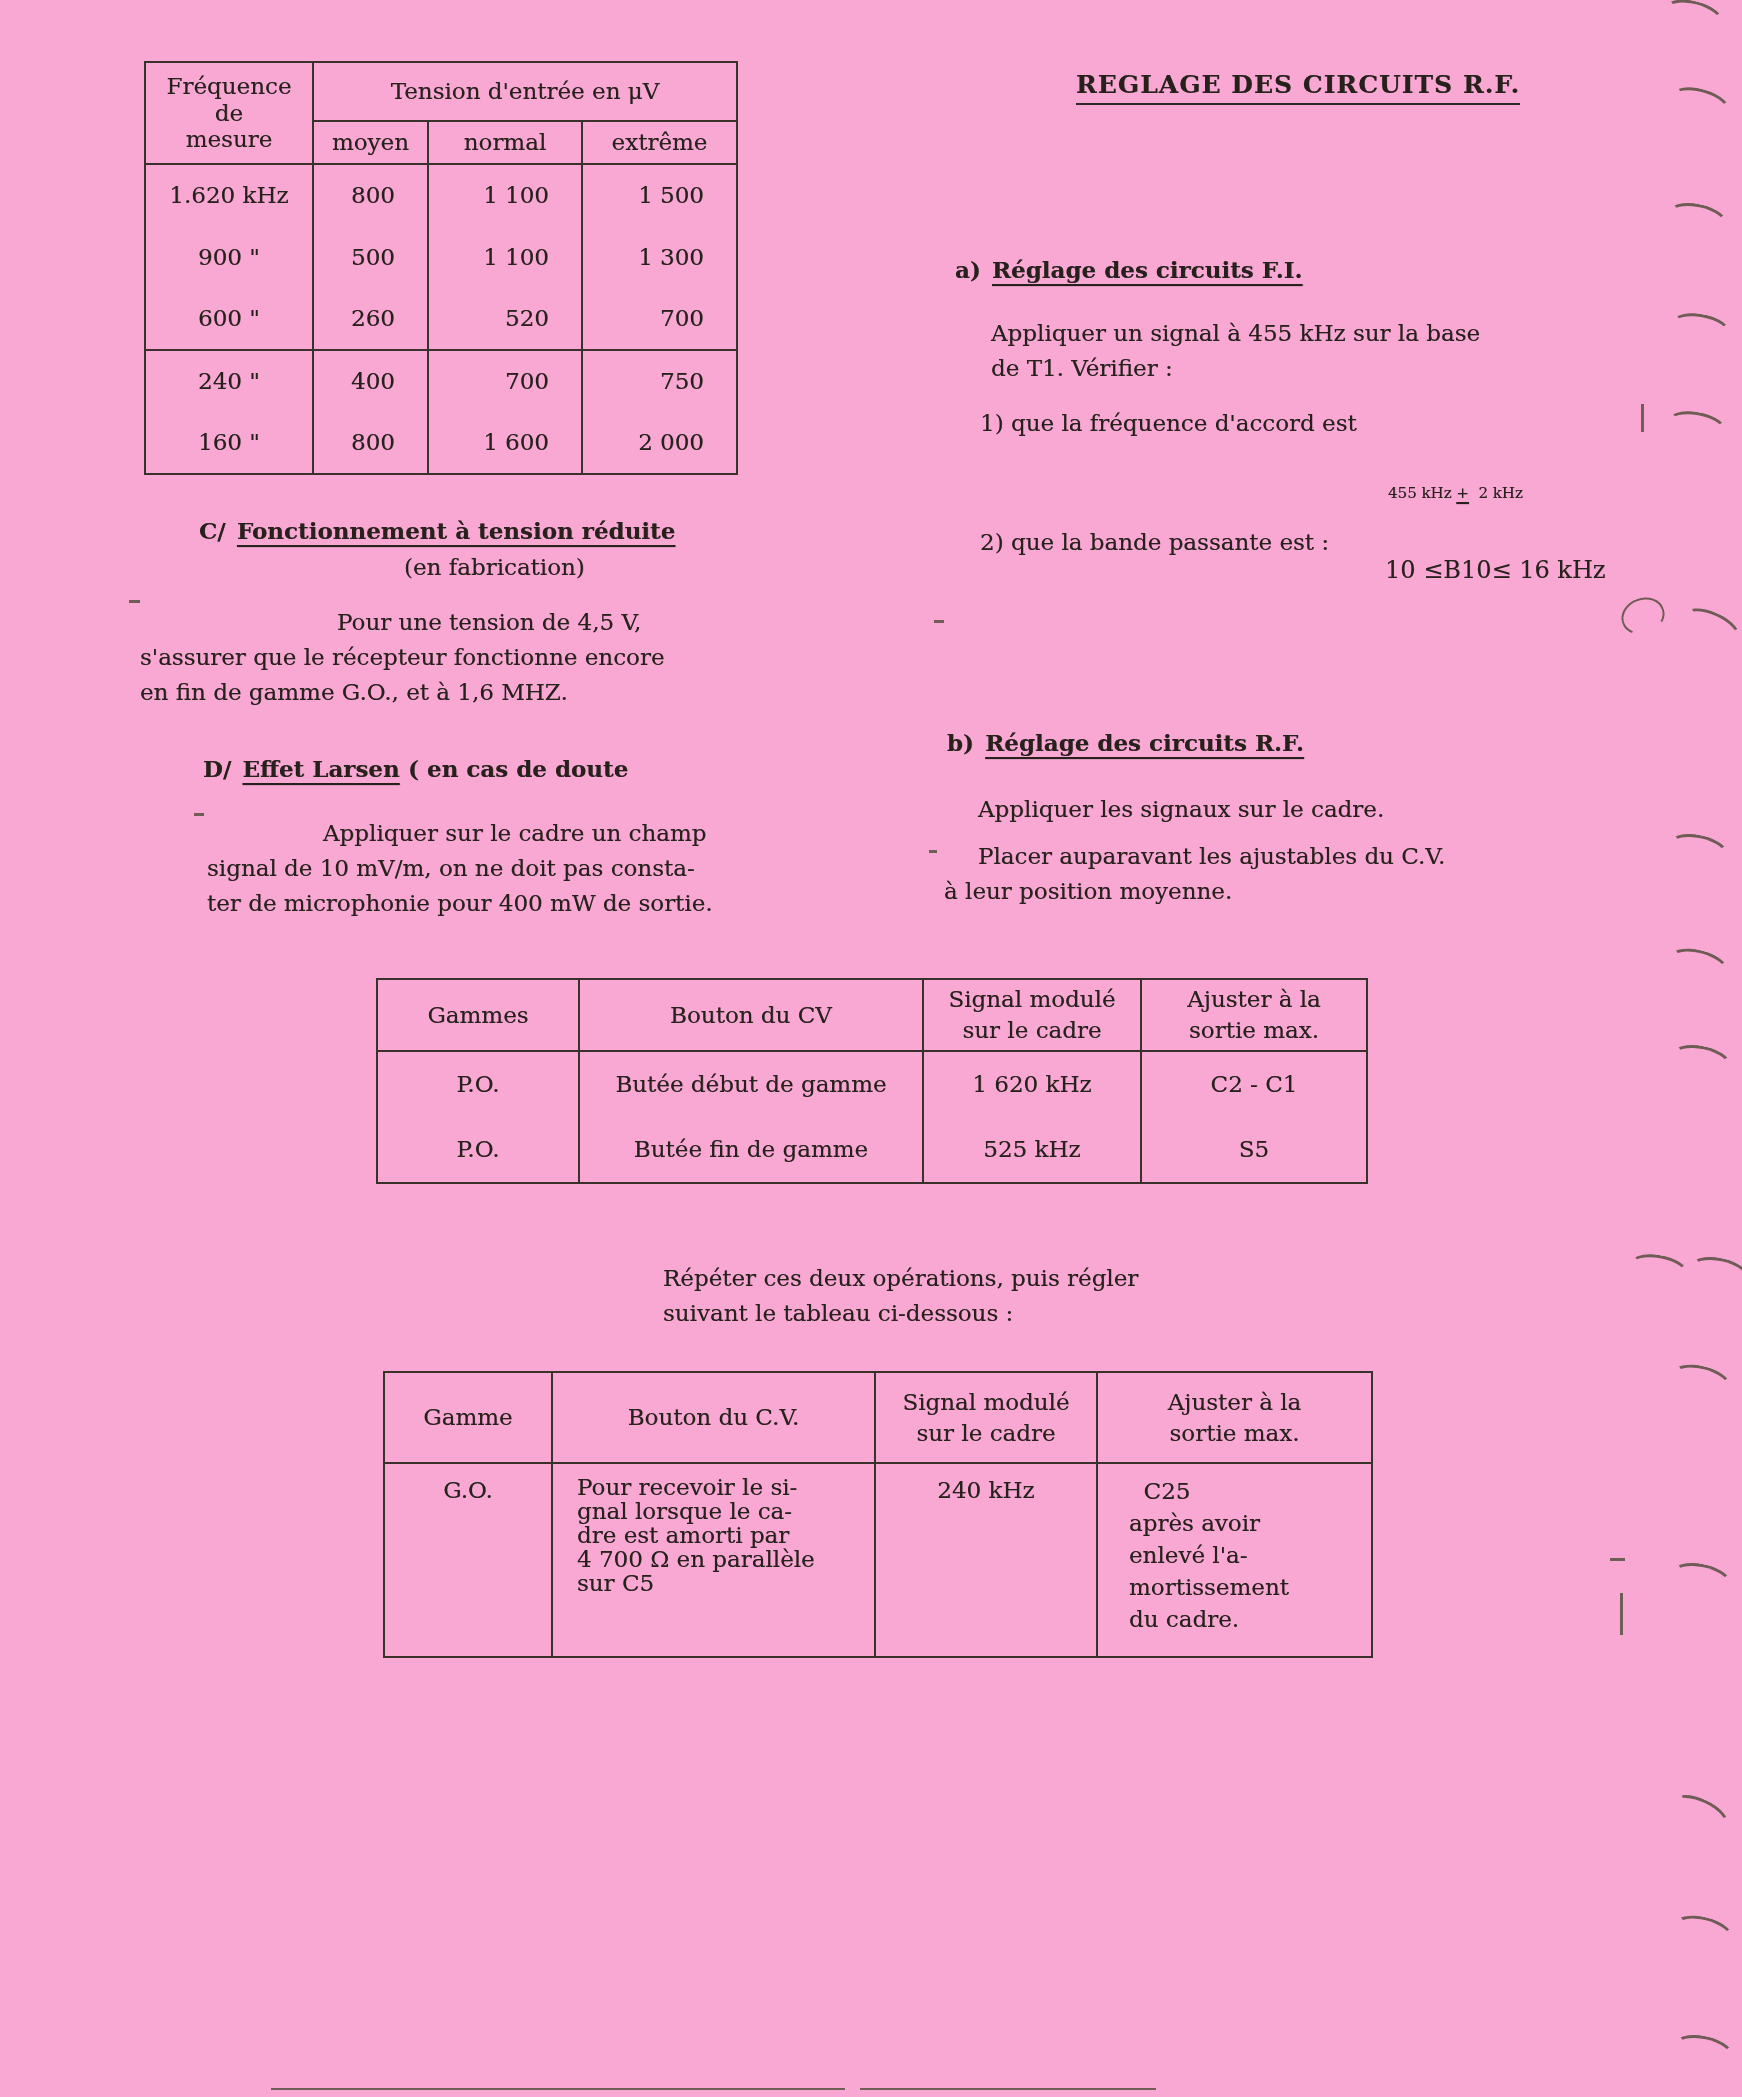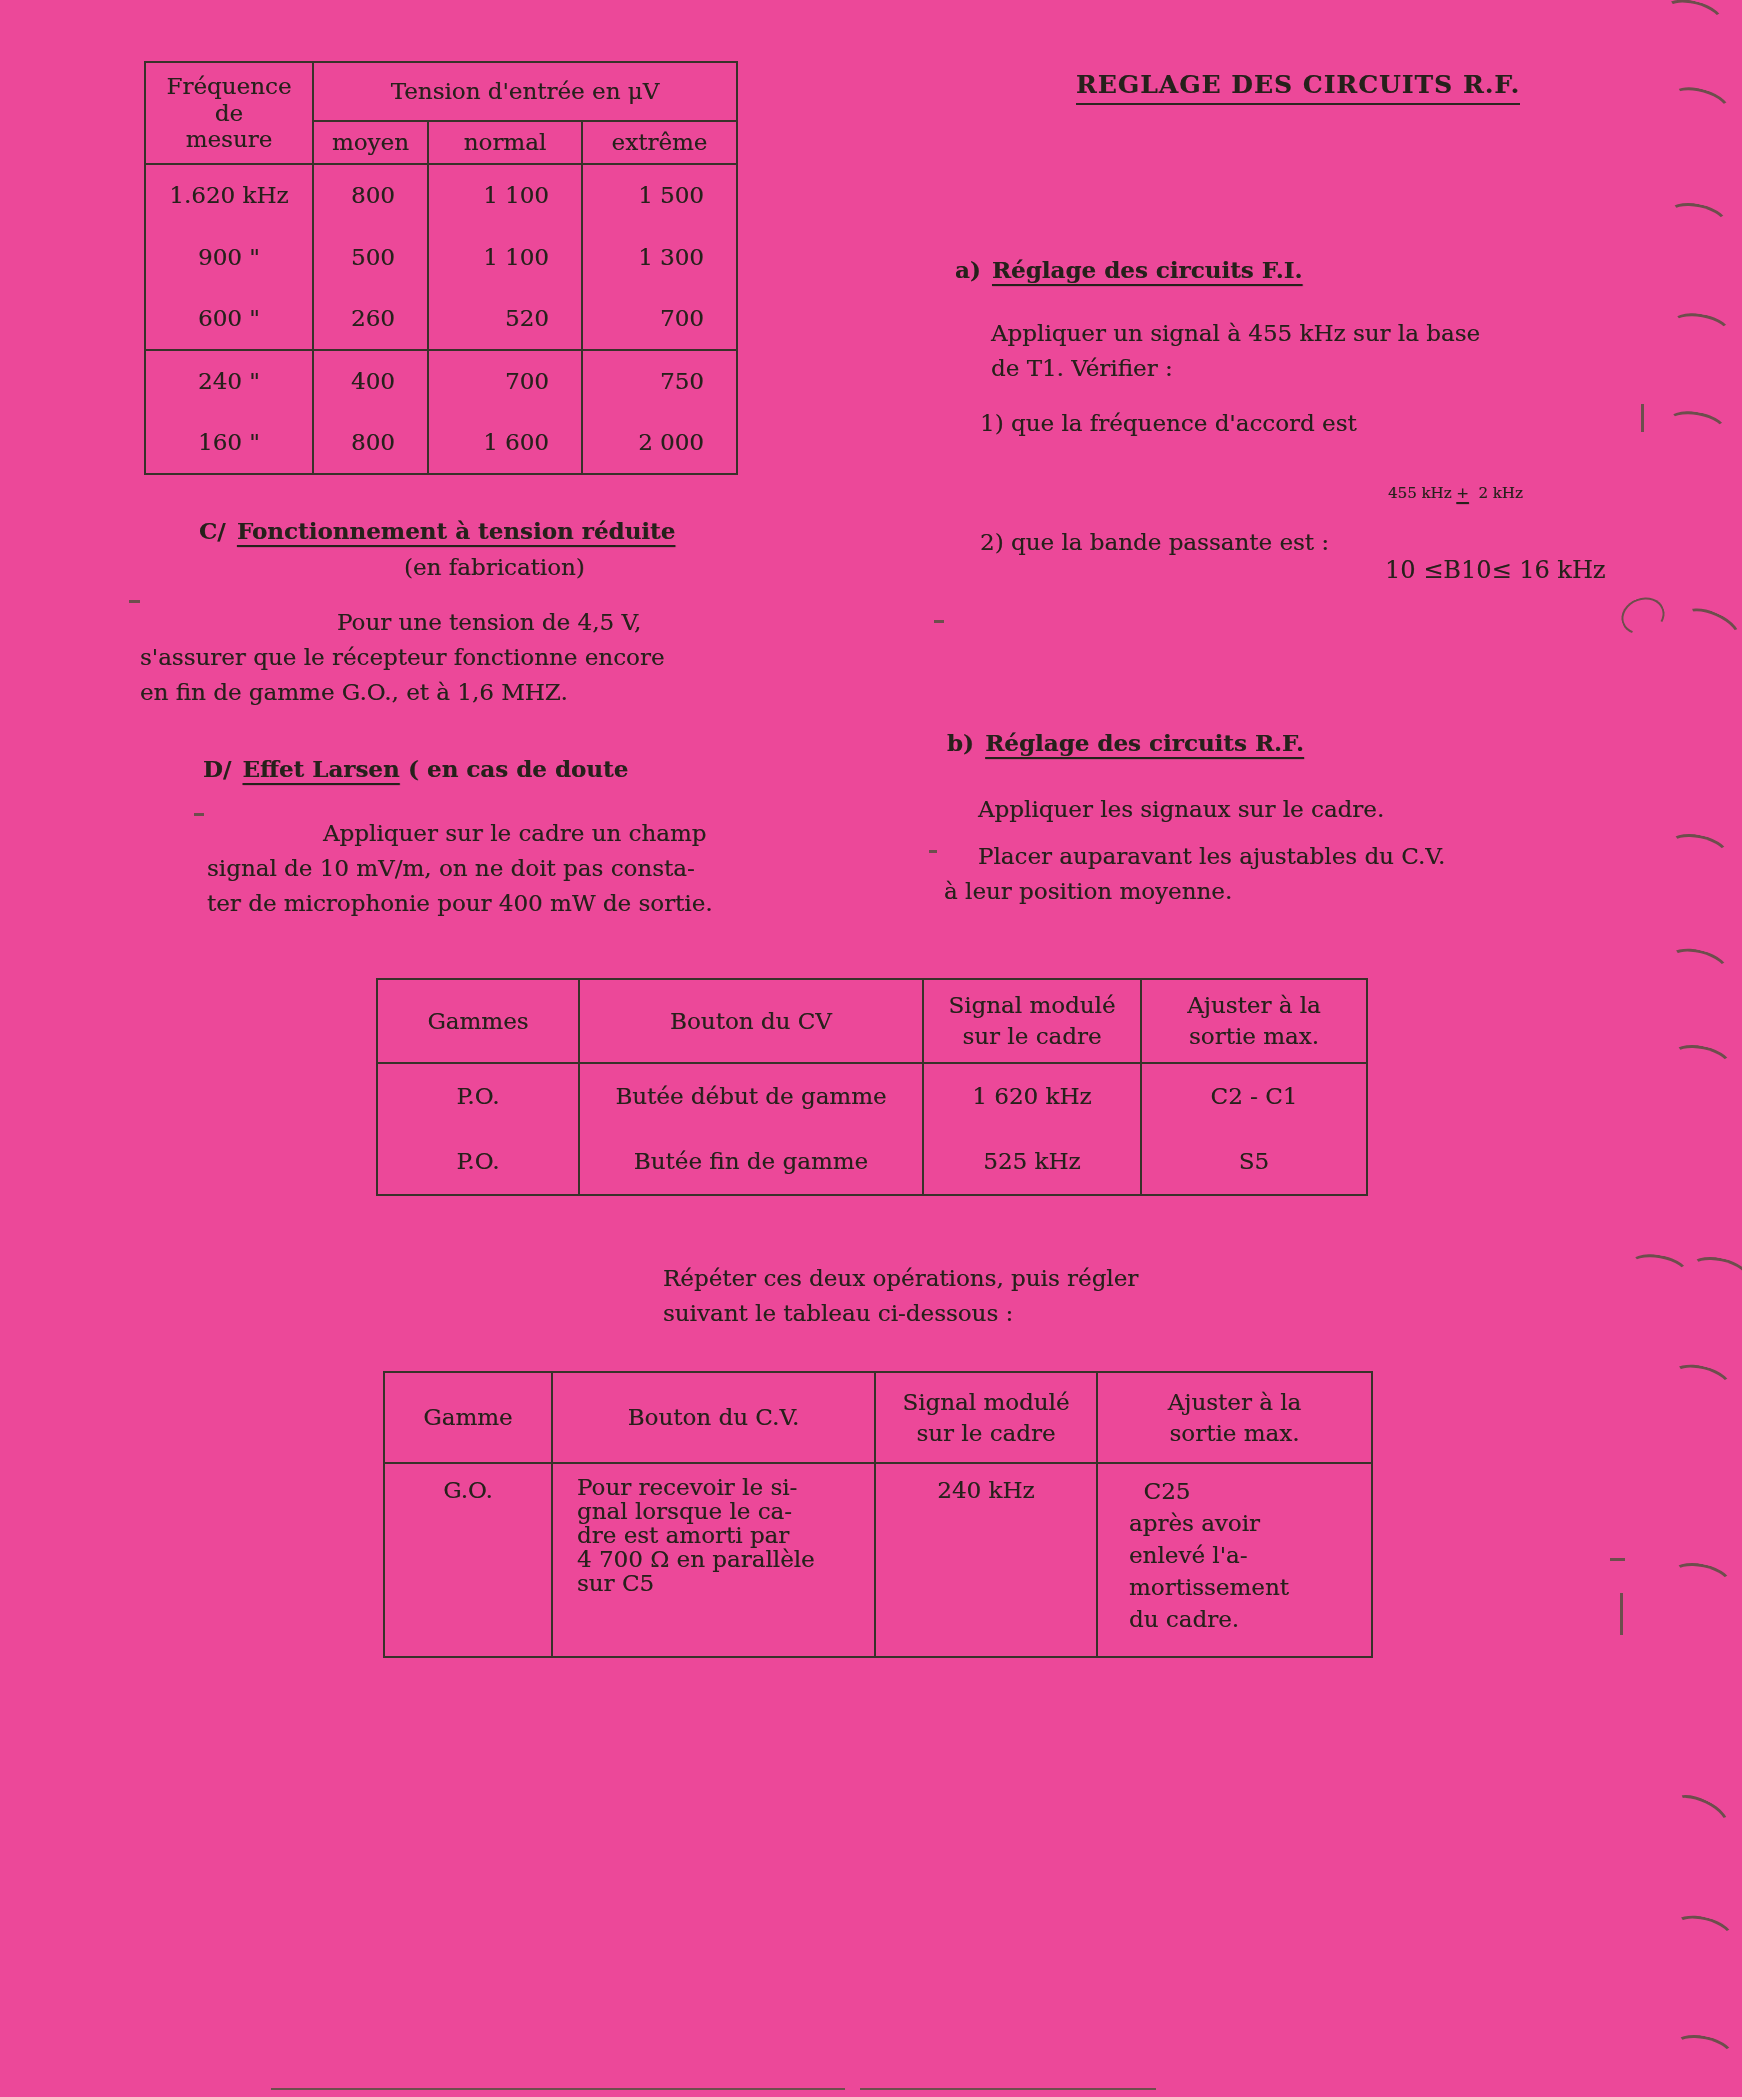--- a/index.html
+++ b/index.html
@@ -1,18 +1,18 @@
 <!DOCTYPE html>
 <html style="font-size:11.2px"><head>
 <meta charset="utf-8">
 <style>
   html,body{margin:0;padding:0;}
   body{background:#e8e6e0;}
   .page{
-    position:relative;width:1743px;height:2097px;background:#ec4899;
+    position:relative;width:1743px;height:2097px;background:#f9a8d4;
     font-family:"DejaVu Serif","Liberation Serif",serif;color:#26211b;
     overflow:hidden;text-shadow:0.3px 0.3px 0 rgba(38,33,27,0.45);text-decoration:underline;
   }
   .abs{position:absolute;}
   .body-text{font-size:23px;line-height:35px;}
   .pre{white-space:pre-line;}
   .prex{white-space:pre;}
   .val{white-space:pre;font-size:15px;}
   .heading{font-size:23px;font-weight:bold;white-space:nowrap;}
   .h-title{margin-left:11.2px;text-decoration:underline;text-decoration-thickness:2.1px;text-underline-offset:5.6px;}
@@ -124,21 +124,21 @@
 ter de microphonie pour 400 mW de sortie.</div>
 
   <table class="t" style="left:376px;top:978px;width:990px;">
     <colgroup>
       <col style="width:202px">
         <col style="width:344px">
         <col style="width:218px">
         <col style="width:226px">
     </colgroup>
     <tbody>
-      <tr style="height:84px">
+      <tr style="height:72px">
         <td class="ctr pre">Gammes</td>
         <td class="ctr pre">Bouton du CV</td>
         <td class="ctr pre">Signal modulé
 sur le cadre</td>
         <td class="ctr pre">Ajuster à la
 sortie max.</td>
       </tr>
       <tr class="rule" style="height:66px">
         <td class="ctr">P.O.</td>
         <td class="ctr">Butée début de gamme</td>

